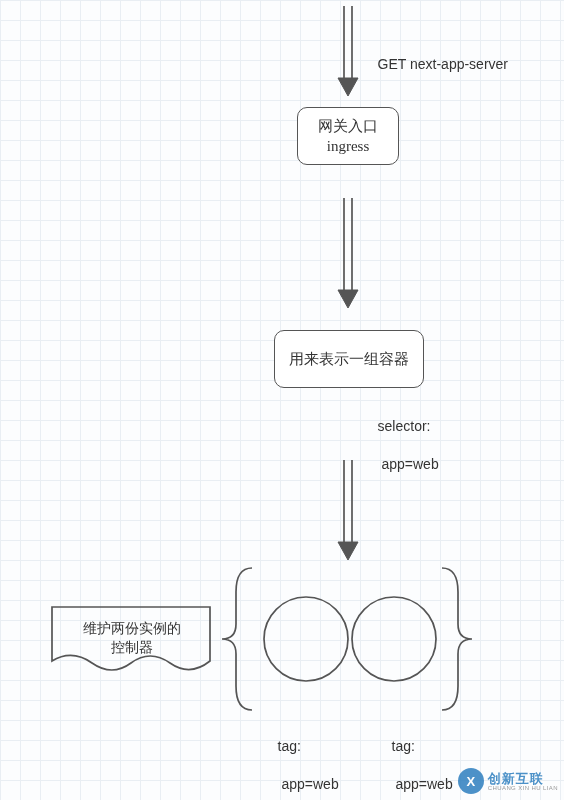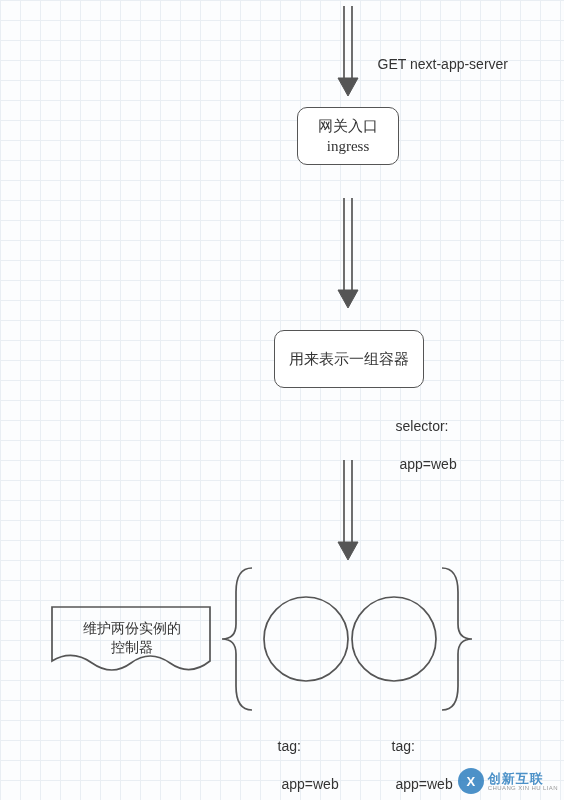--- a/index.html
+++ b/index.html
@@ -89,21 +89,21 @@
     <line x1="14" y1="0" x2="14" y2="92"></line>
     <polygon points="0,92 20,92 10,110"></polygon>
   </svg>
 
   <div class="box" style="left:274px; top:330px; width:150px; height:58px;">
     <div>
       <div>用来表示一组容器</div>
     </div>
   </div>
 
-  <div class="label" style="left:380px; top:398px;">
+  <div class="label" style="left:362px; top:398px;">
     <span>selector:</span><br>
     <span> app=web</span>
   </div>
 
   <svg class="arrow" style="left:338px; top:460px;" width="20" height="100">
     <line x1="6" y1="0" x2="6" y2="82"></line>
     <line x1="14" y1="0" x2="14" y2="82"></line>
     <polygon points="0,82 20,82 10,100"></polygon>
   </svg>
 

